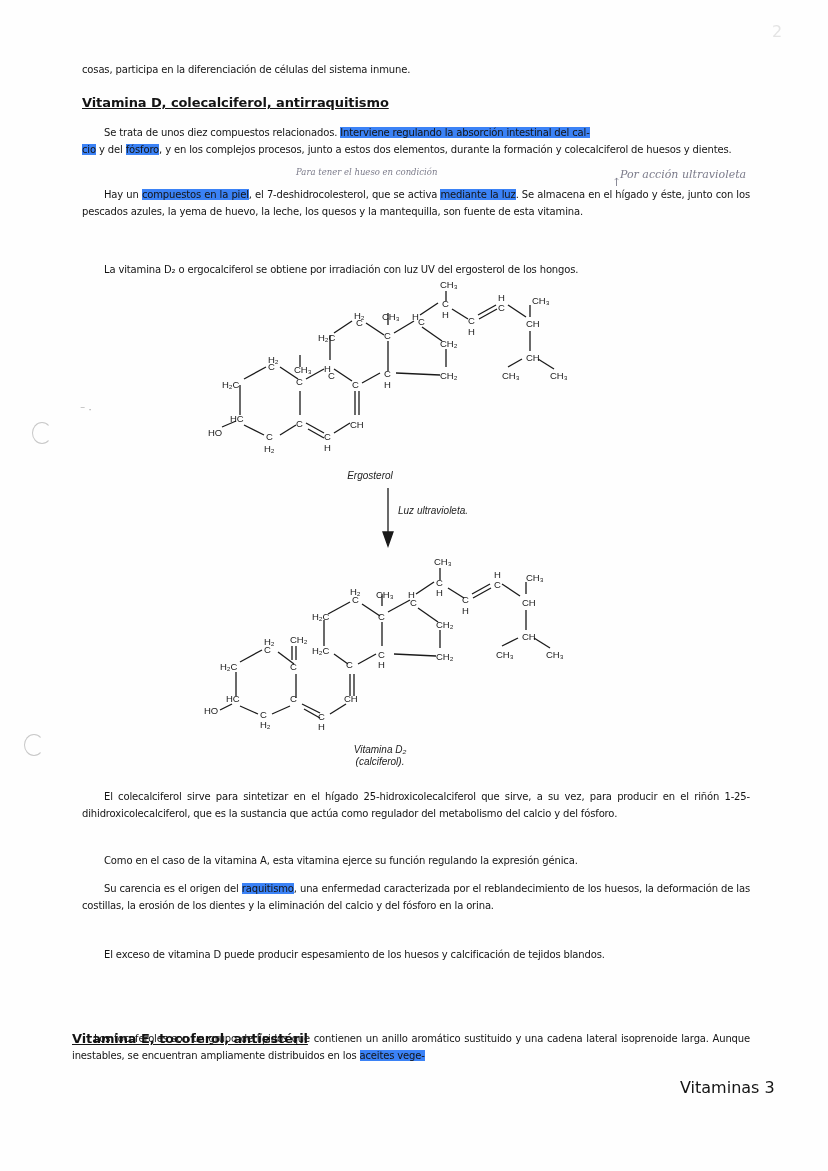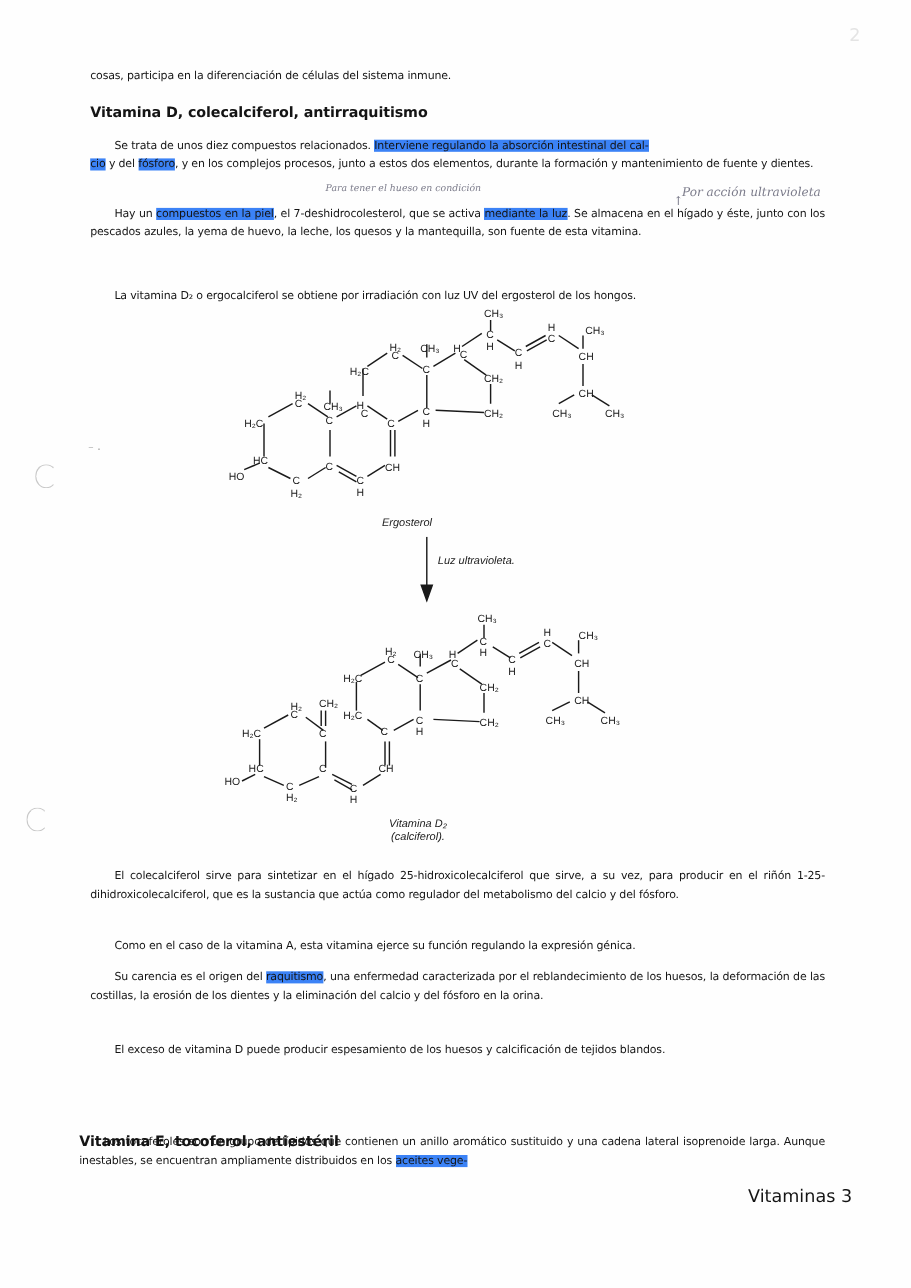--- a/index.html
+++ b/index.html
@@ -5,21 +5,21 @@
   html, body { margin: 0; padding: 0; }
   body {
     width: 828px; height: 1171px; background: #fefefe; position: relative; overflow: hidden;
     font-family: "DejaVu Sans", sans-serif; color: #141414;
   }
   .page-num { position: absolute; left: 772px; top: 22px; font-size: 16px; color: #e4e4e4; }
   .hole { position: absolute; width: 18px; height: 20px; border: 1px solid #c8c8c8; border-radius: 50%; border-right-color: transparent; }
   .mark { position: absolute; font-size: 10px; color: #999; }
   .txt { position: absolute; font-size: 10px; line-height: 17px; letter-spacing: -0.15px; }
   .indent { text-indent: 22px; }
-  .heading { position: absolute; font-size: 13px; font-weight: bold; letter-spacing: -0.1px; }
+  .heading { position: absolute; font-size: 13px; font-weight: bold; letter-spacing: -0.1px; text-decoration: underline; }
   .hl { background: #3b82f6; }
   .hand { position: absolute; font-family: "DejaVu Serif", serif; font-style: italic; color: #7b7b8a; }
   .caption { position: absolute; font-family: Liberation Sans, sans-serif; font-style: italic; font-size: 10px; text-align: center; color: #222; }
   .footer { position: absolute; font-size: 16px; }
   .mol { position: absolute; }
   .mol text { font-family: "Liberation Sans", sans-serif; font-size: 9.5px; fill: #1a1a1a; }
   .mol line, .mol path { stroke: #1a1a1a; stroke-width: 1.3; fill: none; }
 </style>
 </head>
 <body>
@@ -27,21 +27,21 @@
 <div class="page-num">2</div>
 <div class="hole" style="left:32px; top:422px;"></div>
 <div class="hole" style="left:24px; top:734px;"></div>
 <div class="mark" style="left:80px; top:404px;">⁻ ·</div>
 
 <div class="txt" style="left:82px; top:61px; width:680px;">cosas, participa en la diferenciación de células del sistema inmune.</div>
 
 <div class="heading" style="left:82px; top:95px;">Vitamina D, colecalciferol, antirraquitismo</div>
 
 <div class="txt indent" style="left:82px; top:124px; width:668px; text-align:justify;">
-  <span>Se trata de unos diez compuestos relacionados. </span><span class="hl">Interviene regulando la absorción intestinal del cal-</span><br><span class="hl">cio</span><span> y del </span><span class="hl">fósforo</span><span>, y en los complejos procesos, junto a estos dos elementos, durante la formación y mantenimiento de fuente y dientes.</span>
+  <span>Se trata de unos diez compuestos relacionados. </span><span class="hl">Interviene regulando la absorción intestinal del cal-</span><br><span class="hl">cio</span><span> y del </span><span class="hl">fósforo</span><span>, y en los complejos procesos, junto a estos dos elementos, durante la formación y colecalciferol de huesos y dientes.</span>
 </div>
 <div class="hand" style="left:296px; top:167px; font-size:8.5px;">Para tener el hueso en condición</div>
 <div class="hand" style="left:620px; top:168px; font-size:11px;text-align:right;">Por acción ultravioleta</div>
 <div class="hand" style="left:612px; top:176px; font-size:11px;">↑</div>
 
 <div class="txt indent" style="left:82px; top:186px; width:668px; text-align:justify;">
   <span>Hay un </span><span class="hl">compuestos en la piel</span><span>, el 7-deshidrocolesterol,  que se activa </span><span class="hl">mediante la luz</span><span>. Se almacena en el hígado y éste, junto con los pescados azules, la yema de huevo, la leche, los quesos y la mantequilla, son fuente de esta vitamina.</span>
 </div>
 
 <div class="txt indent" style="left:82px; top:261px; width:680px;">La vitamina D₂ o ergocalciferol se obtiene por irradiación con luz UV del ergosterol de los hongos.</div>

